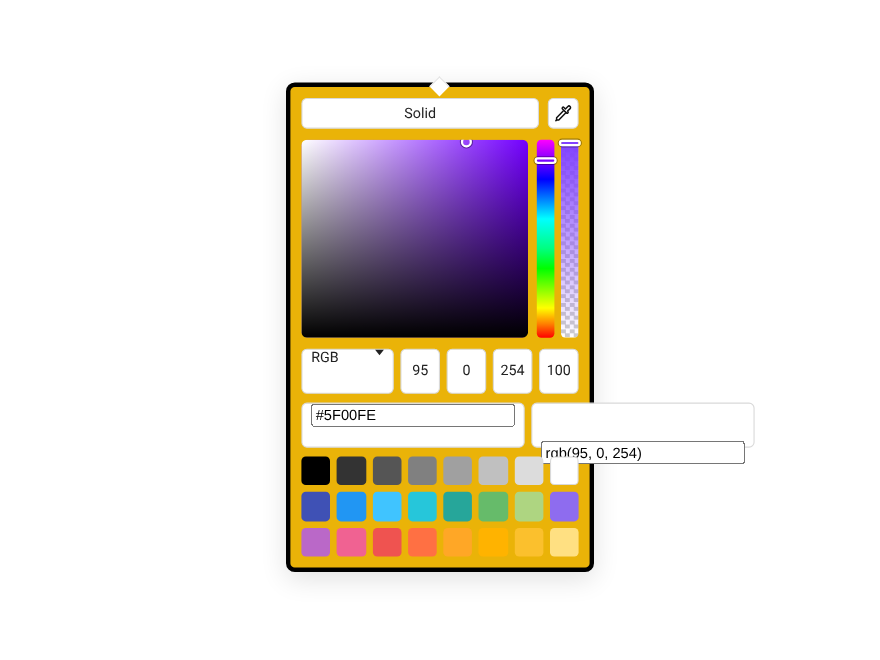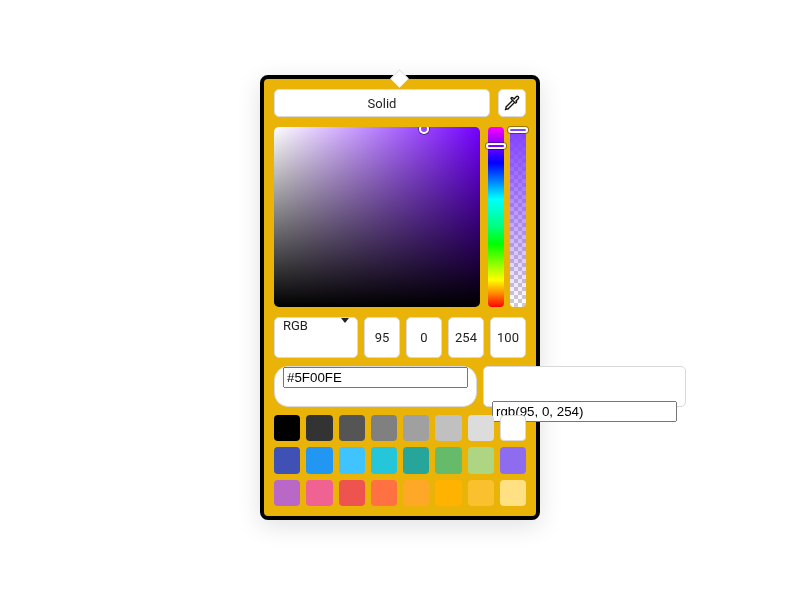--- a/index.html
+++ b/index.html
@@ -130,21 +130,21 @@
   .num { flex: 1; min-width: 0; justify-content: center; text-align: center; }
   .num input, .txt input {
     border: none; outline: none;
     width: 100%; height: 100%;
     text-align: center;
     font-size: 13px;
     background: transparent;
     font-family: inherit;
     color: #222;
   }
-  .hex { flex: 0 0 96px; padding: 0 8px; border-radius: 14px; }
+  .hex { flex: 0 0 96px; padding: 0 8px; }
   .hex input { text-align: left; }
   .rgbtxt { flex: 1; padding: 0 8px; }
   .rgbtxt input { text-align: left; margin-top: 34px; }
 
   .swatches {
     display: grid;
     grid-template-columns: repeat(8, 1fr);
     gap: 6px;
   }
   .sw {

